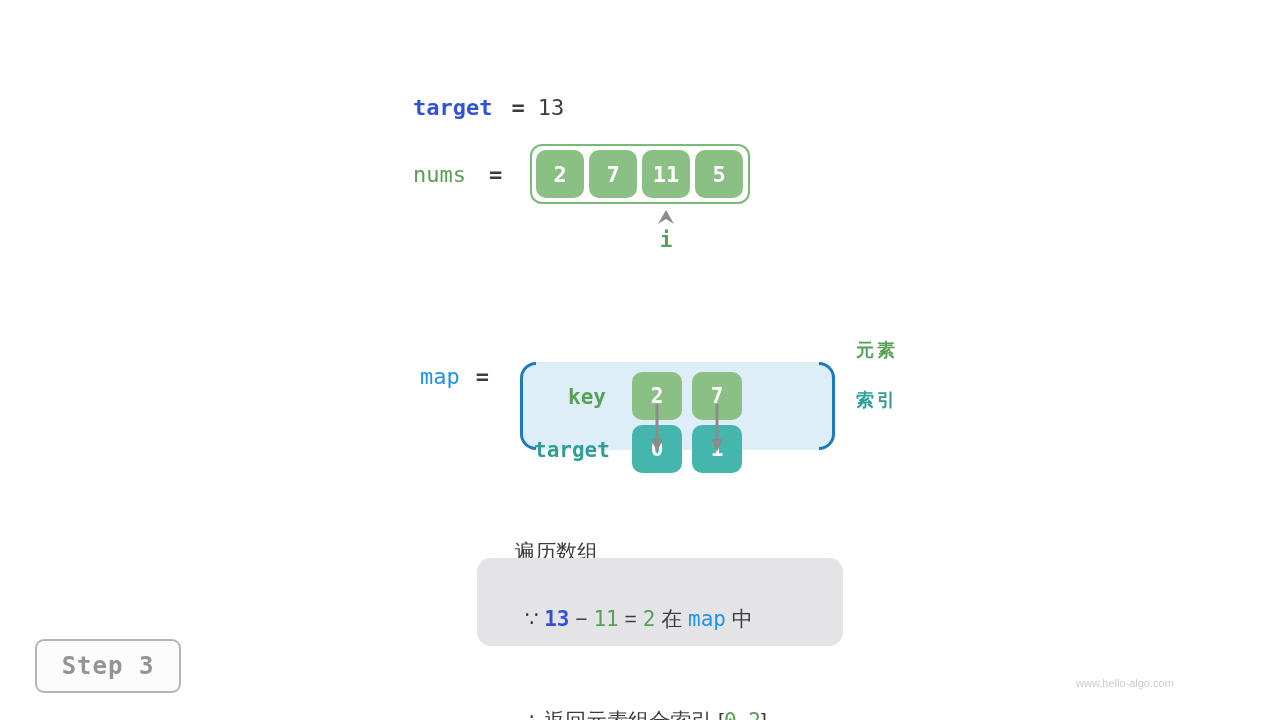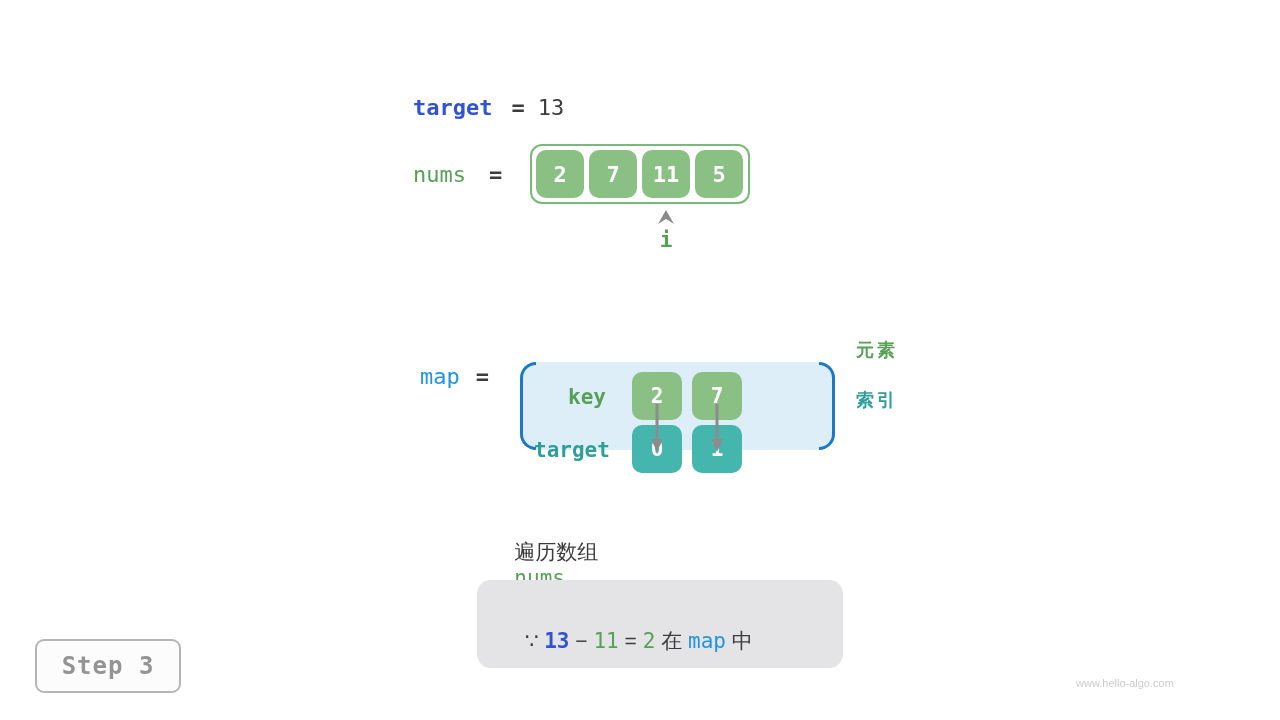--- a/index.html
+++ b/index.html
@@ -47,21 +47,21 @@
             display:flex;align-items:center;justify-content:center;}
   .map-cell.key{background:var(--box_green);top:10px;}
   .map-cell.value{background:var(--box_teal);top:63px;}
 
   .side-label{font-size:18px;font-weight:bold;letter-spacing:3px;}
 
   .caption{left:491px;top:514px;font-size:21px;}
   .caption .mono{font-size:21px;}
 
   .conclusion-box{left:477px;top:558px;width:366px;height:88px;box-sizing:border-box;
-                  background:var(--gray_box_bg);border-radius:14px;padding:10px 0 0 13px;margin-top:22px;}
+                  background:var(--gray_box_bg);border-radius:14px;padding:10px 0 0 13px;}
   .concl-line{font-size:21px;line-height:34px;}
   .concl-line .mono{font-size:21px;}
 
   .step-badge{left:35px;top:639px;width:146px;height:54px;box-sizing:border-box;
               background:var(--step_bg);border:2px solid var(--step_border);border-radius:9px;
               display:flex;align-items:center;justify-content:center;}
   .step-badge span{font-family:"DejaVu Sans Mono",monospace;font-weight:bold;
                    font-size:24px;color:var(--step_text);letter-spacing:1px;}
 
   .watermark{left:1076px;top:677px;font-size:11px;color:var(--watermark_gray);

